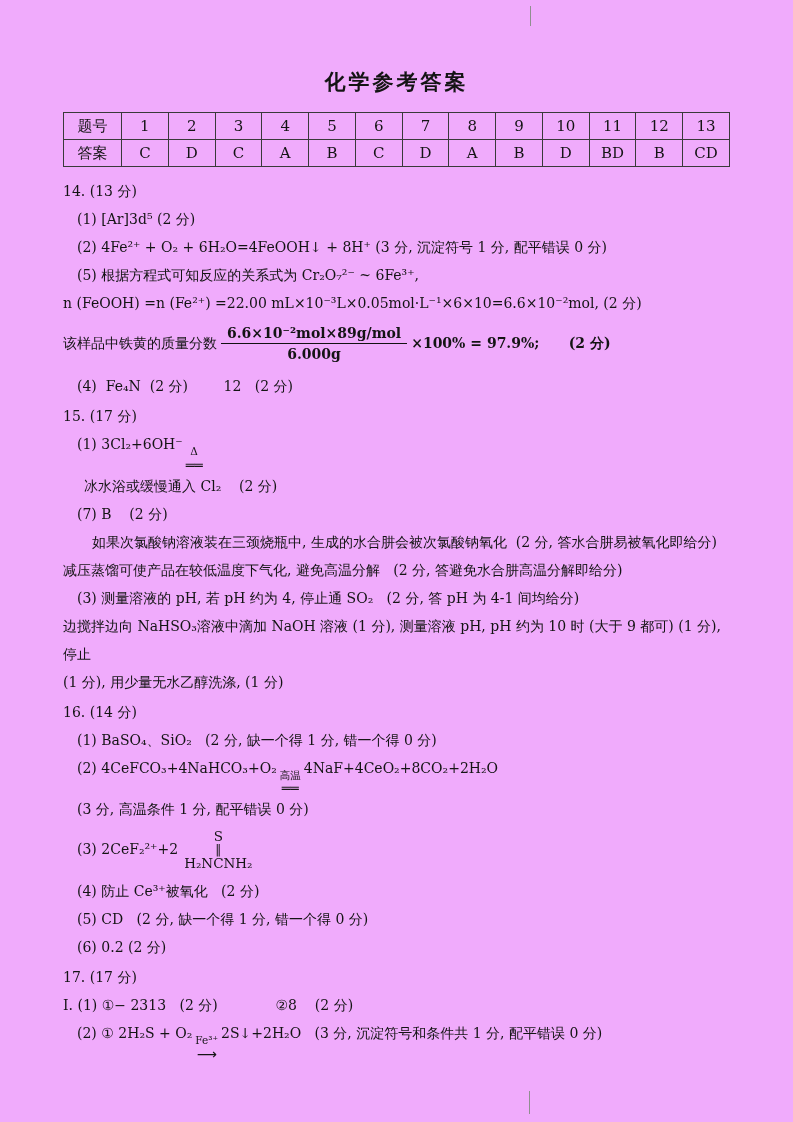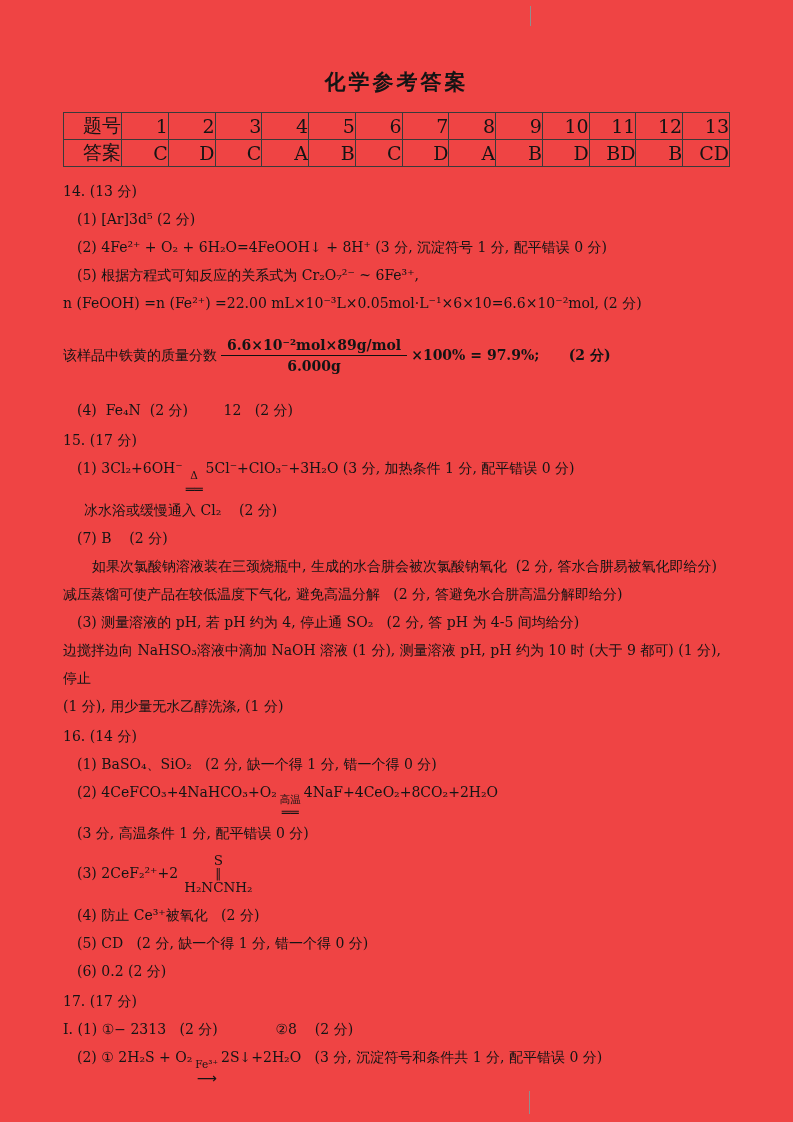--- a/index.html
+++ b/index.html
@@ -1,21 +1,21 @@
 <!DOCTYPE html>
 <html><head>
 <meta charset="utf-8">
 <style>
   * { margin:0; padding:0; box-sizing:border-box; }
   html,body { background:#ffffff; }
   .page {
     position:relative;
     width:793px; height:1122px;
     margin:0 auto;
-    background:#ef4444;
+    background:#f0abfc;
     padding:68px 63px 6px 63px;
     font-family:"DejaVu Serif","Liberation Serif",serif;
     font-size:14px;
     color:#141414;
     overflow:hidden;
   }
   .crop { position:absolute; width:1px; background:#8f8f8f; }
   .crop.top { left:530px; top:6px; height:20px; }
   .crop.bottom { left:529px; bottom:8px; height:23px; }
 
@@ -28,40 +28,40 @@
   }
 
   table.answers {
     width:100%;
     border-collapse:collapse;
     table-layout:fixed;
     margin-bottom:10px;
   }
   table.answers td {
     border:1px solid #3a3a3a;
-    text-align:right;
+    text-align:center;
     height:27px;
-    font-size:19px;
+    font-size:15px;
     overflow:hidden;
   }
   table.answers td.lbl { width:58px; }
 
   .para { line-height:28px; white-space:pre-wrap; }
   .sec  { margin-top:2px; }
   .i1   { padding-left:14px; }
   .i15  { padding-left:21px; }
   .i2   { padding-left:29px; }
 
   .math { font-weight:700; }
   .formula-line { line-height:30px; margin:7px 0 9px; }
   .frac {
     display:inline-block;
     text-align:center;
     vertical-align:middle;
-    margin:12px 4px;
+    margin:0 4px;
     line-height:1.3;
     font-weight:700;
   }
   .frac .num { display:block; border-bottom:1.4px solid #111; padding:0 6px 1px; }
   .frac .den { display:block; padding-top:1px; }
 
   .over {
     display:inline-flex;
     flex-direction:column;
     align-items:center;
@@ -132,26 +132,26 @@
 
   <p class="para sec">14. (13 分)</p>
   <p class="para i1">(1) [Ar]3d⁵ (2 分)</p>
   <p class="para i1">(2) 4Fe²⁺ + O₂ + 6H₂O=4FeOOH↓ + 8H⁺ (3 分, 沉淀符号 1 分, 配平错误 0 分)</p>
   <p class="para i1">(5) 根据方程式可知反应的关系式为 Cr₂O₇²⁻ ~ 6Fe³⁺,</p>
   <p class="para">n (FeOOH) =n (Fe²⁺) =22.00 mL×10⁻³L×0.05mol·L⁻¹×6×10=6.6×10⁻²mol, (2 分)</p>
   <p class="para formula-line"><span>该样品中铁黄的质量分数</span><span class="frac"><span class="num">6.6×10⁻²mol×89g/mol</span><span class="den">6.000g</span></span><span class="math">×100% = 97.9%;      (2 分)</span></p>
   <p class="para i1">(4)  Fe₄N  (2 分)        12   (2 分)</p>
 
   <p class="para sec">15. (17 分)</p>
-  <p class="para i1"><span>(1) 3Cl₂+6OH⁻</span><span class="over"><span class="cond">Δ</span><span class="sym">══</span></span><span>5Cl⁻+ClO₃⁻+3H₂O (3 分, 加热条件 1 分, 配平错误 0 分)</span></p>
+  <p class="para i1"><span>(1) 3Cl₂+6OH⁻</span><span class="over"><span class="cond">Δ</span><span class="sym">══</span></span></p>
   <p class="para i15">冰水浴或缓慢通入 Cl₂    (2 分)</p>
   <p class="para i1">(7) B    (2 分)</p>
   <p class="para i2">如果次氯酸钠溶液装在三颈烧瓶中, 生成的水合肼会被次氯酸钠氧化  (2 分, 答水合肼易被氧化即给分)</p>
   <p class="para">减压蒸馏可使产品在较低温度下气化, 避免高温分解   (2 分, 答避免水合肼高温分解即给分)</p>
-  <p class="para i1">(3) 测量溶液的 pH, 若 pH 约为 4, 停止通 SO₂   (2 分, 答 pH 为 4-5 间均给分)</p>
+  <p class="para i1">(3) 测量溶液的 pH, 若 pH 约为 4, 停止通 SO₂   (2 分, 答 pH 为 4-1 间均给分)</p>
   <p class="para">边搅拌边向 NaHSO₃溶液中滴加 NaOH 溶液 (1 分), 测量溶液 pH, pH 约为 10 时 (大于 9 都可) (1 分), 停止</p>
   <p class="para">(1 分), 用少量无水乙醇洗涤, (1 分)</p>
 
   <p class="para sec">16. (14 分)</p>
   <p class="para i1">(1) BaSO₄、SiO₂   (2 分, 缺一个得 1 分, 错一个得 0 分)</p>
   <p class="para i1"><span>(2) 4CeFCO₃+4NaHCO₃+O₂</span><span class="over"><span class="cond">高温</span><span class="sym">══</span></span><span>4NaF+4CeO₂+8CO₂+2H₂O</span></p>
   <p class="para i1">(3 分, 高温条件 1 分, 配平错误 0 分)</p>
   <p class="para i1 struct-line"><span>(3) 2CeF₂²⁺+2</span><span class="struct"><span>S</span><span class="bond">‖</span><span>H₂NCNH₂</span></span></p>
   <p class="para i1">(4) 防止 Ce³⁺被氧化   (2 分)</p>
   <p class="para i1">(5) CD   (2 分, 缺一个得 1 分, 错一个得 0 分)</p>

